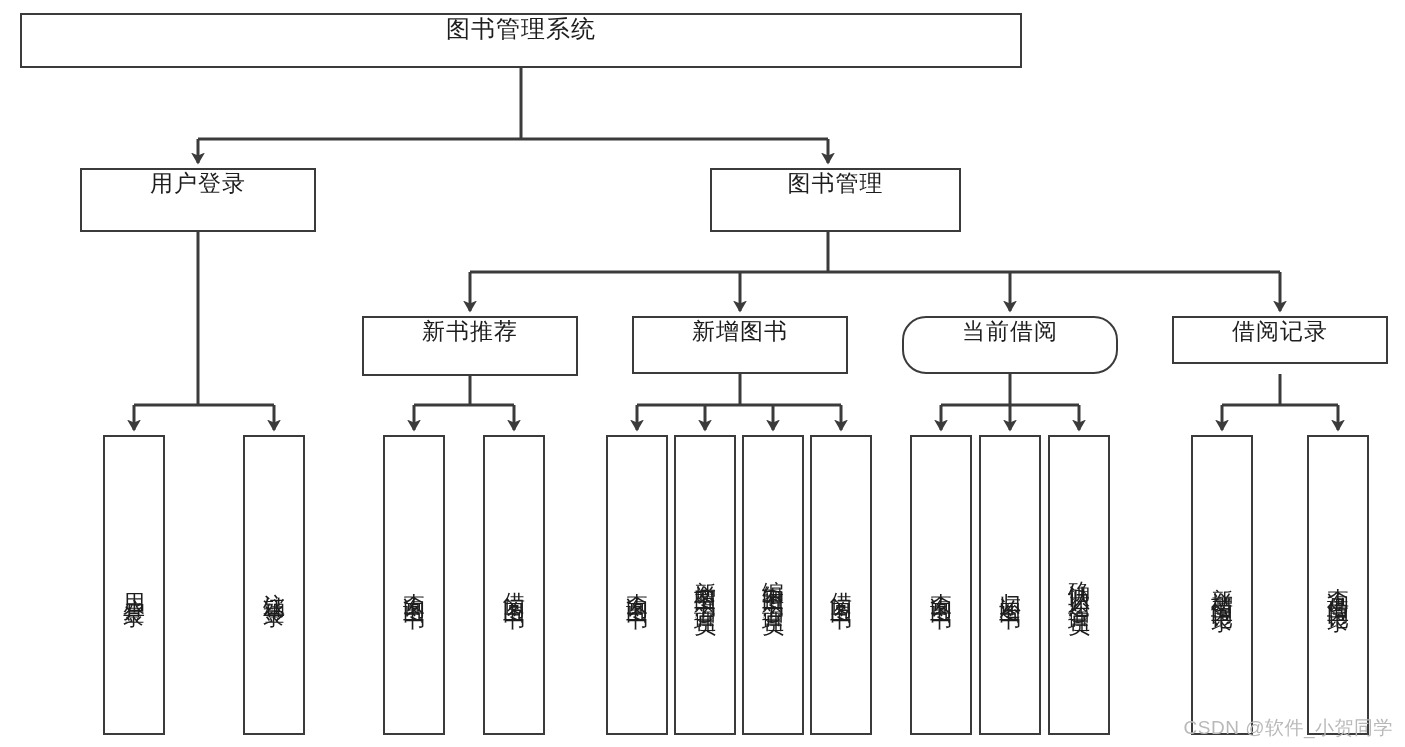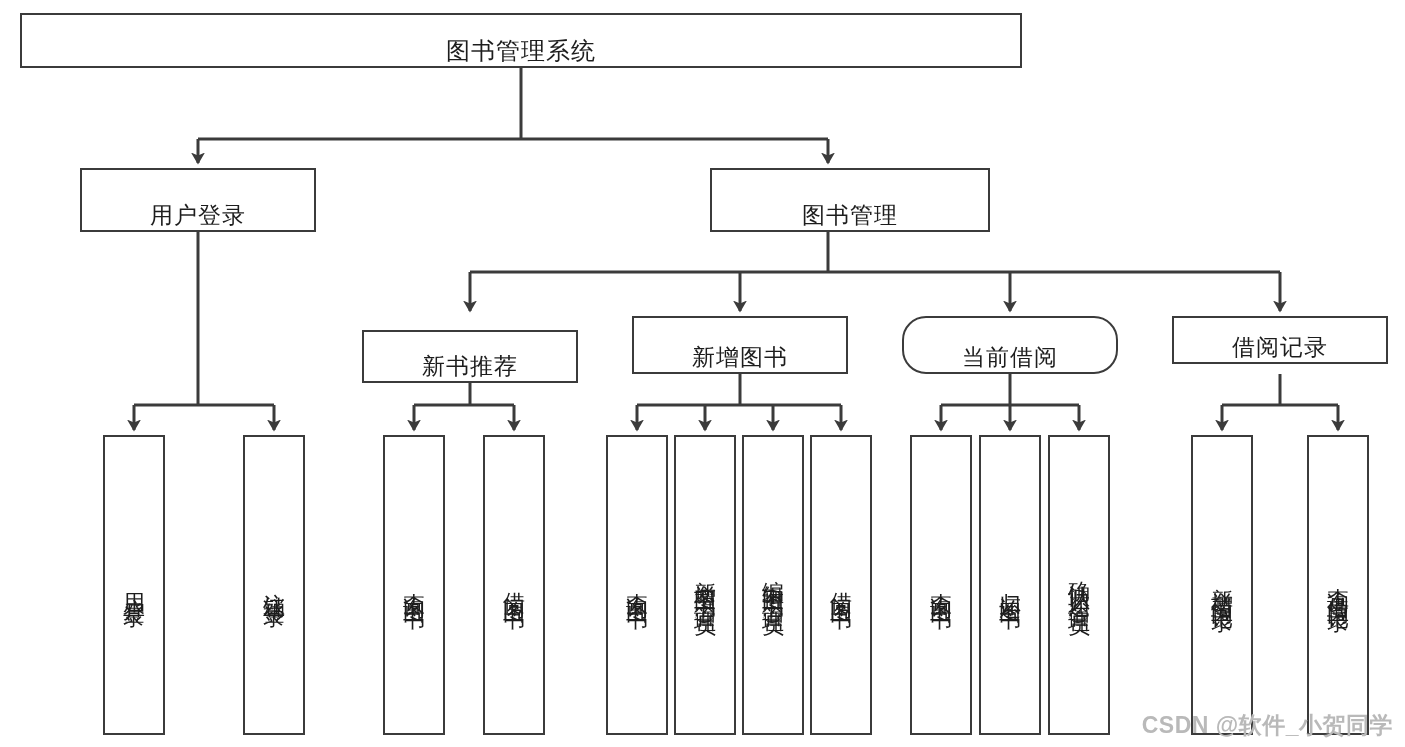--- a/index.html
+++ b/index.html
@@ -24,21 +24,21 @@
     width: 1405px;
     height: 747px;
     pointer-events: none;
   }
   .node {
     position: absolute;
     box-sizing: border-box;
     background: #ffffff;
     border: 2px solid #3b3b3b;
     display: flex;
-    align-items: flex-end;
+    align-items: flex-start;
     justify-content: center;
     color: #1d1d1d;
   }
   .node.horiz {
     font-size: 23px;
     letter-spacing: 1px;
     line-height: 1.2;
   }
   .node.root {
     font-size: 24px;
@@ -54,25 +54,24 @@
     text-orientation: upright;
     letter-spacing: 5px;
     line-height: 1;
     white-space: nowrap;
     display: block;
   }
   #watermark {
     position: absolute;
     right: 12px;
     bottom: 6px;
-    font-size: 23px;
+    font-size: 19px;
     color: #b9b9b9;
     white-space: nowrap;
     letter-spacing: 0.5px;
-    font-weight: bold;
   }
 </style>
 </head>
 <body>
 
 <div id="canvas">
 
   <svg id="wires" viewBox="0 0 1405 747" xmlns="http://www.w3.org/2000/svg">
     <defs>
       <marker id="arrow" viewBox="0 0 12 14" refX="10.5" refY="7" markerWidth="12" markerHeight="14" orient="auto-start-reverse" markerUnits="userSpaceOnUse">
@@ -123,25 +122,25 @@
     </g>
   </svg>
 
   <div class="node horiz root" style="left:20px; top:13px; width:1002px; height:55px;">
     <span>图书管理系统</span>
   </div>
 
   <div class="node horiz" style="left:80px; top:168px; width:236px; height:64px;">
     <span>用户登录</span>
   </div>
-  <div class="node horiz" style="left:710px; top:168px; width:280px; height:64px;">
+  <div class="node horiz" style="left:710px; top:168px; width:251px; height:64px;">
     <span>图书管理</span>
   </div>
 
-  <div class="node horiz" style="left:362px; top:316px; width:216px; height:53px;margin-top:14px;">
+  <div class="node horiz" style="left:362px; top:316px; width:216px; height:60px;">
     <span>新书推荐</span>
   </div>
   <div class="node horiz" style="left:632px; top:316px; width:216px; height:58px;">
     <span>新增图书</span>
   </div>
   <div class="node horiz" style="left:902px; top:316px; width:216px; height:58px;border-radius:24px;">
     <span>当前借阅</span>
   </div>
   <div class="node horiz" style="left:1172px; top:316px; width:216px; height:48px;">
     <span>借阅记录</span>

